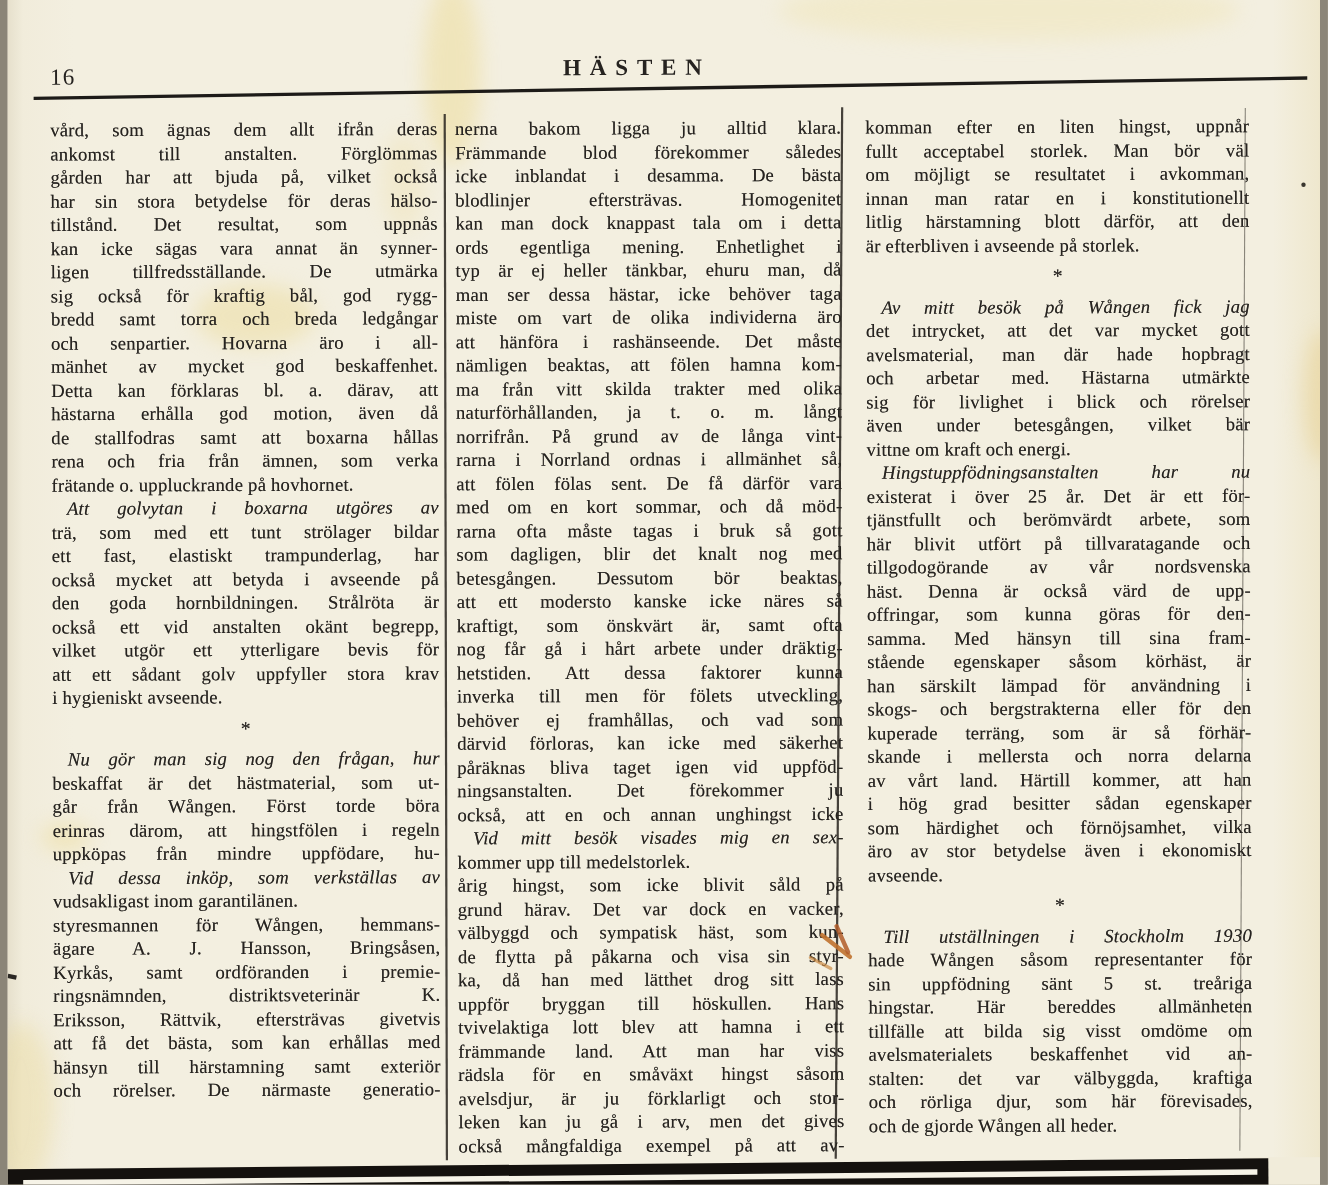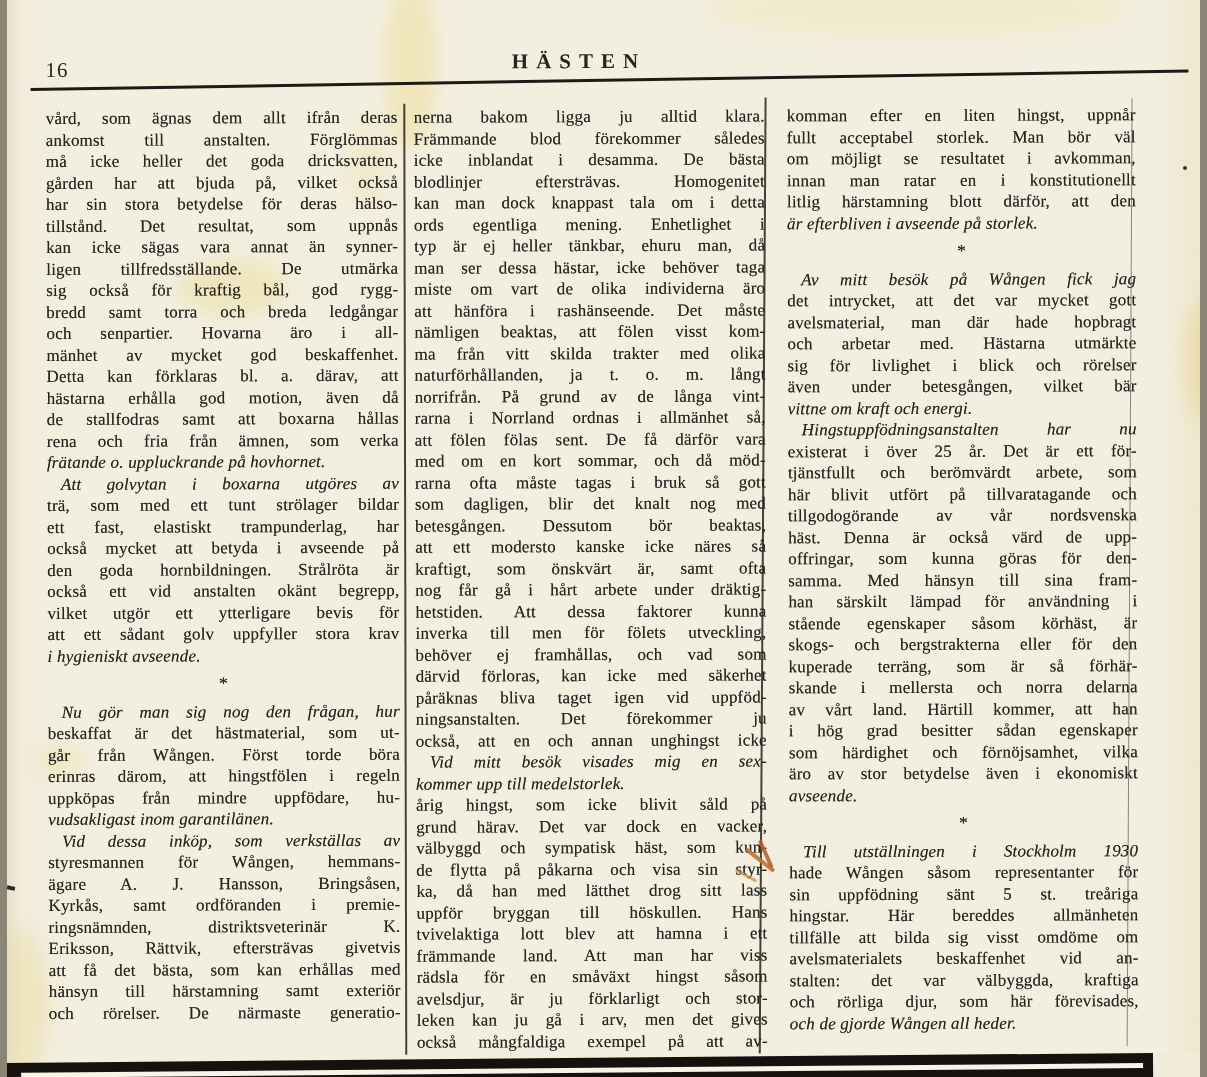--- a/index.html
+++ b/index.html
@@ -43,21 +43,21 @@
     transform:rotate(-0.2deg);transform-origin:600px 500px;}
 
   .col{position:absolute;top:106px;font-size:17px;line-height:21.5px;
     letter-spacing:.2px;
     text-shadow:0 0 .4px rgba(20,18,14,.55);}
   .col-1{left:40px;width:352px;}
   .col-2{left:408px;width:351px;}
   .col-3{left:781px;width:349px;}
 
   .line{text-align:justify;text-align-last:justify;}
-  .line.l{text-align-last:left;font-style:italic;}
+  .line.l{text-align-last:left;}
   .line.i{text-indent:14px;font-style:italic;}
   .line.star{text-align:center;text-align-last:center;margin:7px 0 6px 0;font-size:18px;}
 
   .divider{position:absolute;width:1.6px;background:rgba(38,34,28,.85);}
   .div-1{left:397px;top:103px;height:951px;transform:rotate(0.08deg);}
   .div-2{left:759px;top:98px;height:956px;transform:rotate(0.55deg);transform-origin:top center;}
   .div-3{left:1126px;top:100px;height:948px;width:1.3px;background:rgba(50,45,38,.55);transform:rotate(0.5deg);transform-origin:top center;}
 
   .bottom-band{
     position:absolute;left:-6px;top:1063px;width:1152px;height:30px;
@@ -97,21 +97,20 @@
 
   <div class="content">
 
     <div class="header-pageno">16</div>
     <div class="header-title">HÄSTEN</div>
     <div class="header-rule"></div>
 
     <div class="col col-1">
         <div class="line j">vård, som ägnas dem allt ifrån deras</div>
         <div class="line j">ankomst till anstalten. Förglömmas</div>
-        <div class="line j">må icke heller det goda dricksvatten,</div>
         <div class="line j">gården har att bjuda på, vilket också</div>
         <div class="line j">har sin stora betydelse för deras hälso-</div>
         <div class="line j">tillstånd. Det resultat, som uppnås</div>
         <div class="line j">kan icke sägas vara annat än synner-</div>
         <div class="line j">ligen tillfredsställande. De utmärka</div>
         <div class="line j">sig också för kraftig bål, god rygg-</div>
         <div class="line j">bredd samt torra och breda ledgångar</div>
         <div class="line j">och senpartier. Hovarna äro i all-</div>
         <div class="line j">mänhet av mycket god beskaffenhet.</div>
         <div class="line j">Detta kan förklaras bl. a. därav, att</div>
@@ -127,43 +126,43 @@
         <div class="line j">också ett vid anstalten okänt begrepp,</div>
         <div class="line j">vilket utgör ett ytterligare bevis för</div>
         <div class="line j">att ett sådant golv uppfyller stora krav</div>
         <div class="line l">i hygieniskt avseende.</div>
         <div class="line star">*</div>
         <div class="line i">Nu gör man sig nog den frågan, hur</div>
         <div class="line j">beskaffat är det hästmaterial, som ut-</div>
         <div class="line j">går från Wången. Först torde böra</div>
         <div class="line j">erinras därom, att hingstfölen i regeln</div>
         <div class="line j">uppköpas från mindre uppfödare, hu-</div>
+        <div class="line i">Vid dessa inköp, som verkställas av</div>
         <div class="line l">vudsakligast inom garantilänen.</div>
-        <div class="line i">Vid dessa inköp, som verkställas av</div>
         <div class="line j">styresmannen för Wången, hemmans-</div>
         <div class="line j">ägare A. J. Hansson, Bringsåsen,</div>
         <div class="line j">Kyrkås, samt ordföranden i premie-</div>
         <div class="line j">ringsnämnden, distriktsveterinär K.</div>
         <div class="line j">Eriksson, Rättvik, eftersträvas givetvis</div>
         <div class="line j">att få det bästa, som kan erhållas med</div>
         <div class="line j">hänsyn till härstamning samt exteriör</div>
         <div class="line j">och rörelser. De närmaste generatio-</div>
       </div>
     <div class="col col-2">
         <div class="line j">nerna bakom ligga ju alltid klara.</div>
         <div class="line j">Främmande blod förekommer således</div>
         <div class="line j">icke inblandat i desamma. De bästa</div>
         <div class="line j">blodlinjer eftersträvas. Homogenitet</div>
         <div class="line j">kan man dock knappast tala om i detta</div>
         <div class="line j">ords egentliga mening. Enhetlighet i</div>
         <div class="line j">typ är ej heller tänkbar, ehuru man, då</div>
         <div class="line j">man ser dessa hästar, icke behöver taga</div>
         <div class="line j">miste om vart de olika individerna äro</div>
         <div class="line j">att hänföra i rashänseende. Det måste</div>
-        <div class="line j">nämligen beaktas, att fölen visst kom-</div>
+        <div class="line j">nämligen beaktas, att fölen hamna kom-</div>
         <div class="line j">ma från vitt skilda trakter med olika</div>
         <div class="line j">naturförhållanden, ja t. o. m. långt</div>
         <div class="line j">norrifrån. På grund av de långa vint-</div>
         <div class="line j">rarna i Norrland ordnas i allmänhet så,</div>
         <div class="line j">att fölen fölas sent. De få därför vara</div>
         <div class="line j">med om en kort sommar, och då möd-</div>
         <div class="line j">rarna ofta måste tagas i bruk så gott</div>
         <div class="line j">som dagligen, blir det knalt nog med</div>
         <div class="line j">betesgången. Dessutom bör beaktas,</div>
         <div class="line j">att ett modersto kanske icke näres så</div>
@@ -207,22 +206,22 @@
         <div class="line j">även under betesgången, vilket bär</div>
         <div class="line l">vittne om kraft och energi.</div>
         <div class="line i">Hingstuppfödningsanstalten har nu</div>
         <div class="line j">existerat i över 25 år. Det är ett för-</div>
         <div class="line j">tjänstfullt och berömvärdt arbete, som</div>
         <div class="line j">här blivit utfört på tillvaratagande och</div>
         <div class="line j">tillgodogörande av vår nordsvenska</div>
         <div class="line j">häst. Denna är också värd de upp-</div>
         <div class="line j">offringar, som kunna göras för den-</div>
         <div class="line j">samma. Med hänsyn till sina fram-</div>
+        <div class="line j">stående egenskaper såsom körhäst, är</div>
         <div class="line j">han särskilt lämpad för användning i</div>
-        <div class="line j">stående egenskaper såsom körhäst, är</div>
         <div class="line j">skogs- och bergstrakterna eller för den</div>
         <div class="line j">kuperade terräng, som är så förhär-</div>
         <div class="line j">skande i mellersta och norra delarna</div>
         <div class="line j">av vårt land. Härtill kommer, att han</div>
         <div class="line j">i hög grad besitter sådan egenskaper</div>
         <div class="line j">som härdighet och förnöjsamhet, vilka</div>
         <div class="line j">äro av stor betydelse även i ekonomiskt</div>
         <div class="line l">avseende.</div>
         <div class="line star">*</div>
         <div class="line i">Till utställningen i Stockholm 1930</div>

